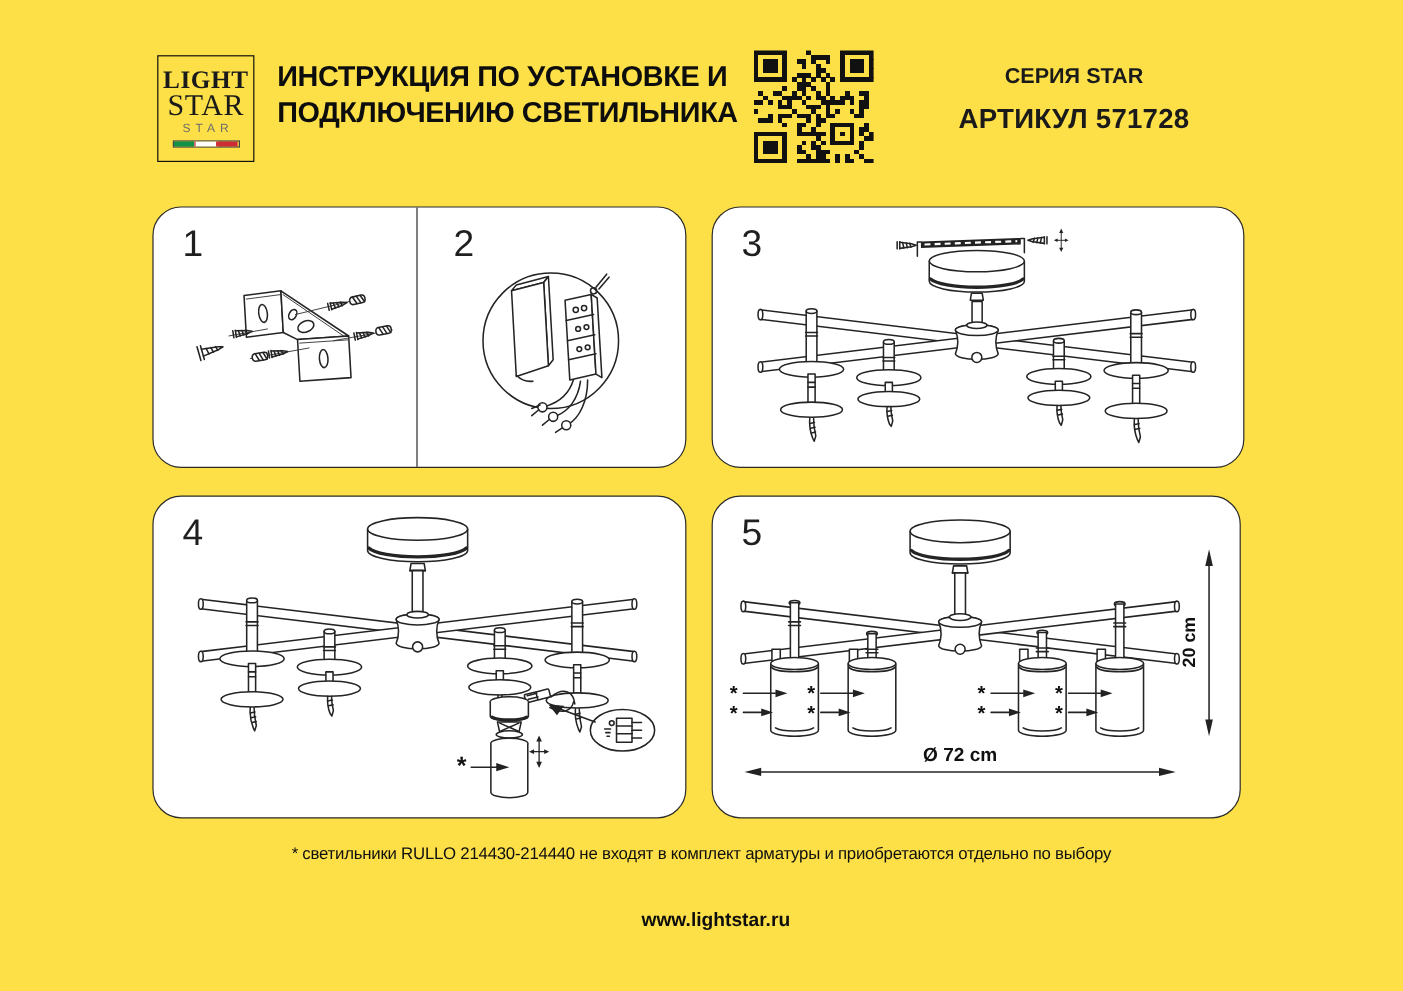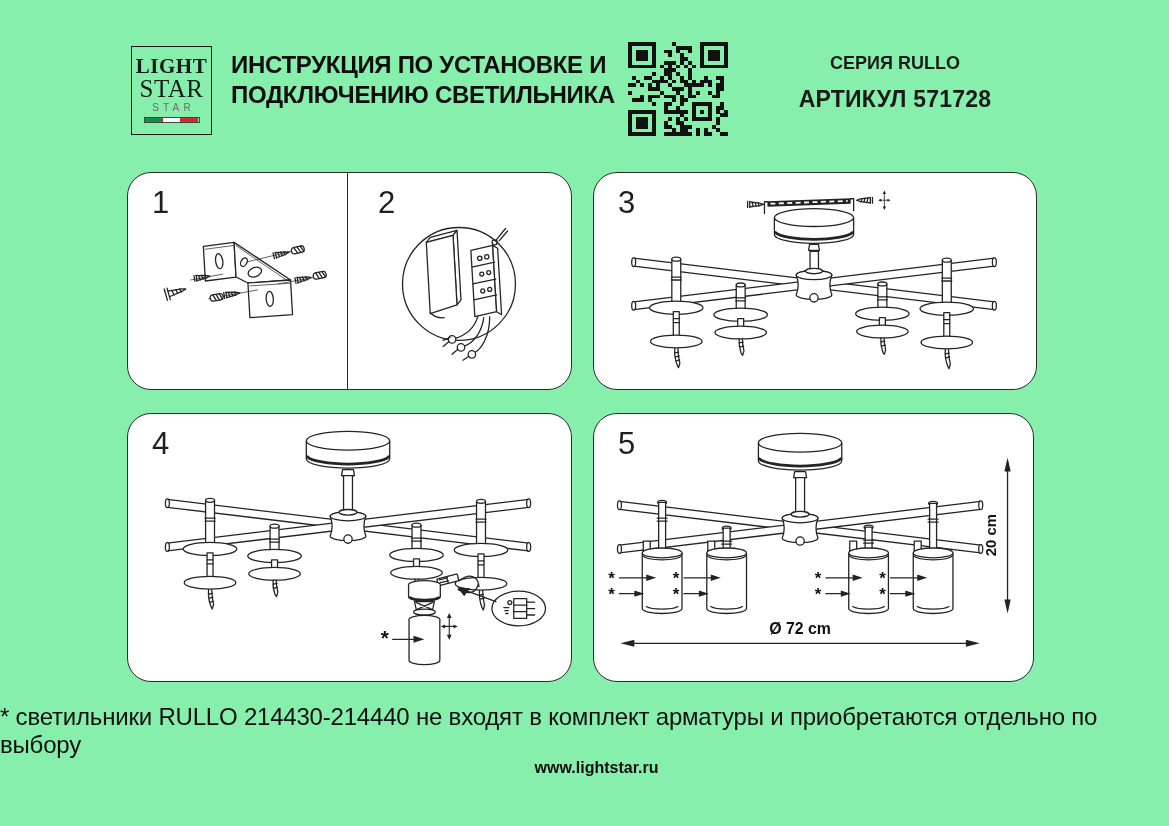--- a/index.html
+++ b/index.html
@@ -1,16 +1,16 @@
 <!DOCTYPE html>
 <html><head>
 <meta charset="utf-8">
 <style>
   html,body{margin:0;padding:0;background:#e8e8e8;}
-  #page{position:relative;width:1169px;height:826px;background:#86efac;margin:0 auto;
+  #page{position:relative;width:1169px;height:826px;background:#fde047;margin:0 auto;
         font-family:"Liberation Sans",sans-serif;color:#1a1a1a;overflow:hidden;}
 
   
   #logo-box{position:absolute;left:131px;top:46px;width:81px;height:89px;
             border:1.6px solid #111;box-sizing:border-box;text-align:center;
             font-family:"Liberation Serif",serif;}
   #logo-box .l1{font-size:21px;font-weight:700;letter-spacing:.5px;line-height:21px;margin-top:9px;}
   #logo-box .l2{font-size:25px;font-weight:400;letter-spacing:.5px;line-height:23px;}
   #logo-box .l3{font-family:"Liberation Sans",sans-serif;font-size:10px;letter-spacing:4.2px;
                 color:#6b6b6b;margin-top:2px;text-indent:4px;}
@@ -39,22 +39,22 @@
 
   
   .d  {stroke:#242424;stroke-width:1.3;fill:none;stroke-linecap:round;stroke-linejoin:round;}
   .dw {stroke:#242424;stroke-width:1.3;fill:#ffffff;stroke-linejoin:round;}
   .dk {stroke:#242424;stroke-width:2.8;fill:none;stroke-linecap:round;}
   .thin{stroke:#3a3a3a;stroke-width:.8;fill:none;}
   .blk{fill:#222;stroke:none;}
   .svgt{font-family:"Liberation Sans",sans-serif;fill:#111;}
 
   
-  #footnote{position:absolute;left:0;right:0;top:703px;
-            font-size:24px;letter-spacing:-.2px;color:#0f0f0f;}
+  #footnote{position:absolute;left:0;right:0;top:703px;text-align:center;
+            font-size:14px;letter-spacing:-.2px;color:#0f0f0f;}
   #website{position:absolute;left:0;right:0;top:759px;text-align:center;
            font-size:16px;font-weight:700;color:#0d0d0d;margin-left:24px;}
 </style>
 </head>
 <body>
 
 <svg width="0" height="0" style="position:absolute" aria-hidden="true">
   <defs>
     <g id="screwR">
       <path class="d" d="M0,-3 L0,3 M2.2,-3 L2.2,3"></path>
@@ -435,21 +435,21 @@
         <rect x="14" y="24" width="1.02" height="1.02" fill="#111"></rect>
         <rect x="15" y="24" width="1.02" height="1.02" fill="#111"></rect>
         <rect x="17" y="24" width="1.02" height="1.02" fill="#111"></rect>
         <rect x="19" y="24" width="1.02" height="1.02" fill="#111"></rect>
         <rect x="20" y="24" width="1.02" height="1.02" fill="#111"></rect>
         <rect x="23" y="24" width="1.02" height="1.02" fill="#111"></rect>
         <rect x="24" y="24" width="1.02" height="1.02" fill="#111"></rect>
       </svg></div>
 
   <div id="series-block">
-    <div id="series-line">СЕРИЯ RULLO</div>
+    <div id="series-line">СЕРИЯ STAR</div>
     <div id="article-line">АРТИКУЛ 571728</div>
   </div>
 
   <div id="box-tl" class="box">
     <div id="divider-12"></div>
     <div class="pnum">1</div>
     <div class="pnum2">2</div>
     <svg class="fill" viewBox="0 0 445 218">
 
       <g>

